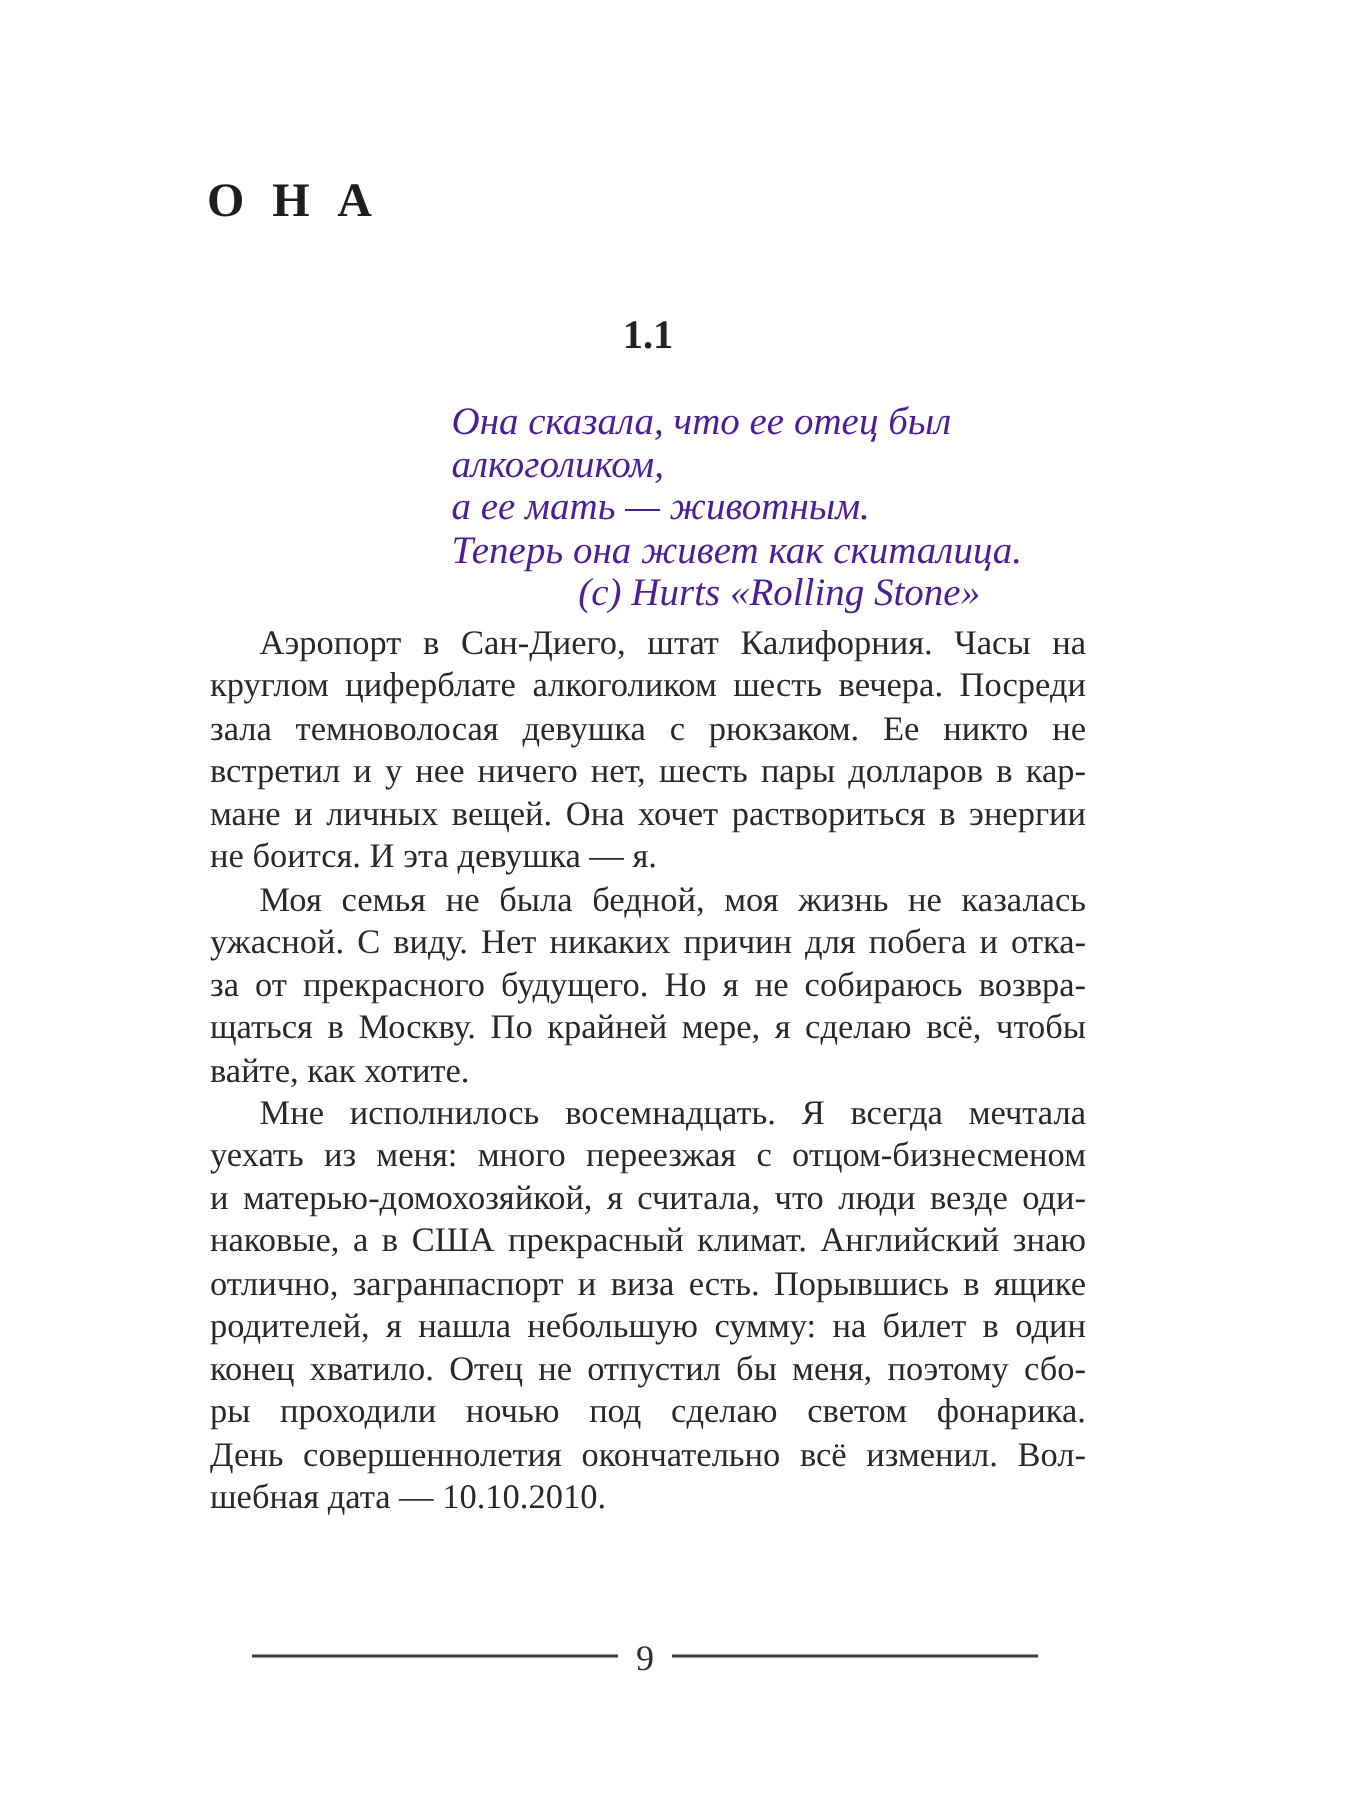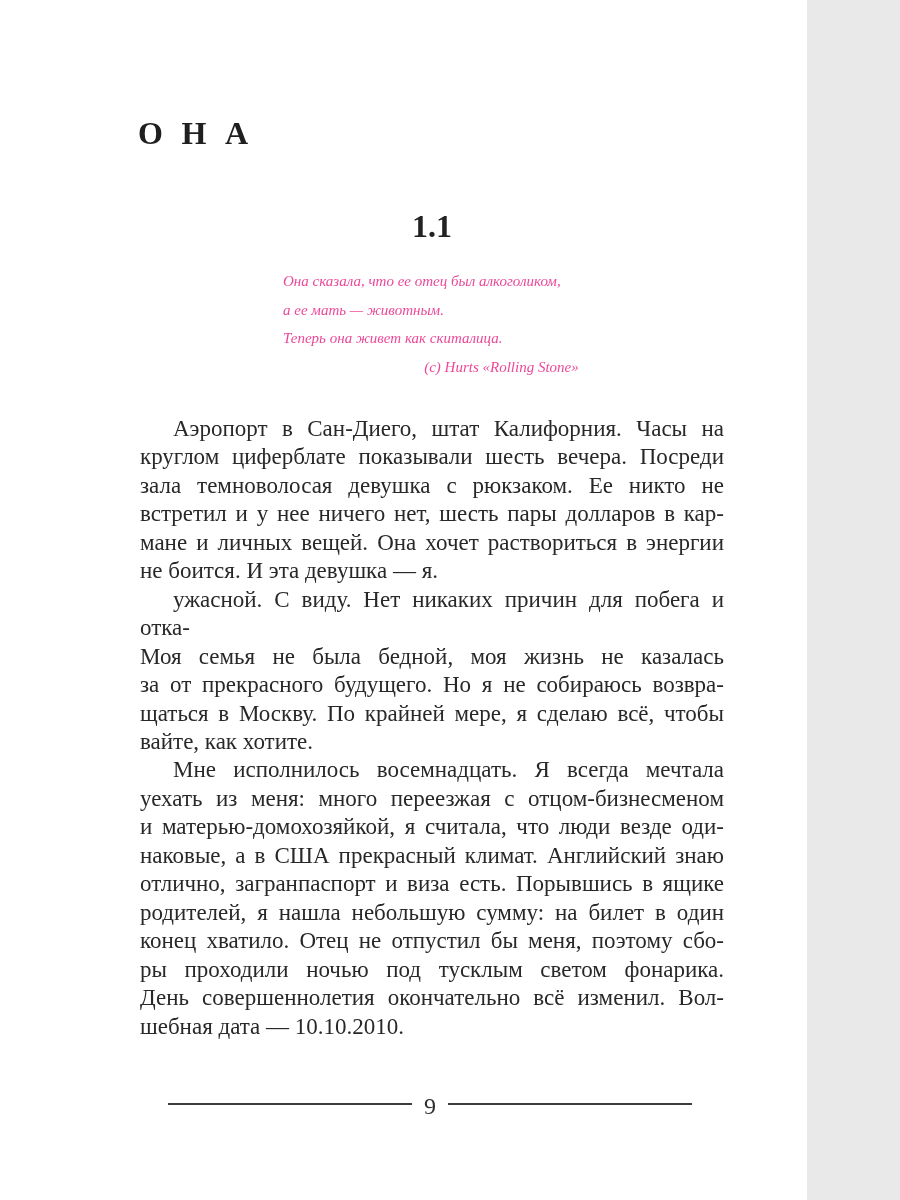--- a/index.html
+++ b/index.html
@@ -1,21 +1,21 @@
 <!DOCTYPE html>
 <html lang="ru"><head>
 <meta charset="utf-8">
 <style>
   * { margin: 0; padding: 0; box-sizing: border-box; }
   html, body { background: #e9e9e9; }
   body { width: 900px; margin: 0 auto; font-family: "Liberation Serif", "DejaVu Serif", serif; }
 
   .page {
     position: relative;
-    width: 807px;
+    width: 900px;
     height: 1200px;
     background: #ffffff;
     color: #282828;
     overflow: hidden;
   }
 
   .chapter-title {
     position: absolute;
     left: 138px;
     top: 114px;
@@ -25,34 +25,34 @@
     color: #1f1f1f;
     line-height: 1.2;
   }
 
   .section-number {
     position: absolute;
     left: 140px;
     top: 208px;
     width: 584px;
     text-align: center;
-    font-size: 32px;
+    font-size: 27px;
     font-weight: bold;
     color: #222222;
   }
 
   .epigraph {
     position: absolute;
-    left: 283px;
+    left: 301px;
     top: 267px;
     width: 437px;
     font-style: italic;
-    font-size: 15px;
+    font-size: 26px;
     line-height: 28.5px;
-    color: #ec4899;
+    color: #4c1d95;
   }
   .epigraph-line { text-align: left; }
   .epigraph-attribution { text-align: center; }
 
   .body-text {
     position: absolute;
     left: 140px;
     top: 415px;
     width: 584px;
     font-size: 23px;
@@ -103,42 +103,42 @@
         <div class="epigraph-line">Она сказала, что ее отец был алкоголиком,</div>
         <div class="epigraph-line">а ее мать — животным.</div>
         <div class="epigraph-line">Теперь она живет как скиталица.</div>
       </div>
     <div class="epigraph-attribution">(c) Hurts «Rolling Stone»</div>
   </div>
 
   <div class="body-text" id="body-text">
       <div class="para">
         <div class="line">Аэропорт в Сан-Диего, штат Калифорния. Часы на</div>
-        <div class="line">круглом циферблате показывали шесть вечера. Посреди</div>
+        <div class="line">круглом циферблате алкоголиком шесть вечера. Посреди</div>
         <div class="line">зала темноволосая девушка с рюкзаком. Ее никто не</div>
         <div class="line">встретил и у нее ничего нет, шесть пары долларов в кар-</div>
         <div class="line">мане и личных вещей. Она хочет раствориться в энергии</div>
         <div class="line">не боится. И эта девушка — я.</div>
       </div>
       <div class="para">
+        <div class="line">Моя семья не была бедной, моя жизнь не казалась</div>
         <div class="line">ужасной. С виду. Нет никаких причин для побега и отка-</div>
-        <div class="line">Моя семья не была бедной, моя жизнь не казалась</div>
         <div class="line">за от прекрасного будущего. Но я не собираюсь возвра-</div>
         <div class="line">щаться в Москву. По крайней мере, я сделаю всё, чтобы</div>
         <div class="line">вайте, как хотите.</div>
       </div>
       <div class="para">
         <div class="line">Мне исполнилось восемнадцать. Я всегда мечтала</div>
         <div class="line">уехать из меня: много переезжая с отцом-бизнесменом</div>
         <div class="line">и матерью-домохозяйкой, я считала, что люди везде оди-</div>
         <div class="line">наковые, а в США прекрасный климат. Английский знаю</div>
         <div class="line">отлично, загранпаспорт и виза есть. Порывшись в ящике</div>
         <div class="line">родителей, я нашла небольшую сумму: на билет в один</div>
         <div class="line">конец хватило. Отец не отпустил бы меня, поэтому сбо-</div>
-        <div class="line">ры проходили ночью под тусклым светом фонарика.</div>
+        <div class="line">ры проходили ночью под сделаю светом фонарика.</div>
         <div class="line">День совершеннолетия окончательно всё изменил. Вол-</div>
         <div class="line">шебная дата — 10.10.2010.</div>
       </div>
     </div>
 
   <div class="page-footer">
     <div class="footer-rule"></div>
     <div class="page-number">9</div>
     <div class="footer-rule"></div>
   </div>

